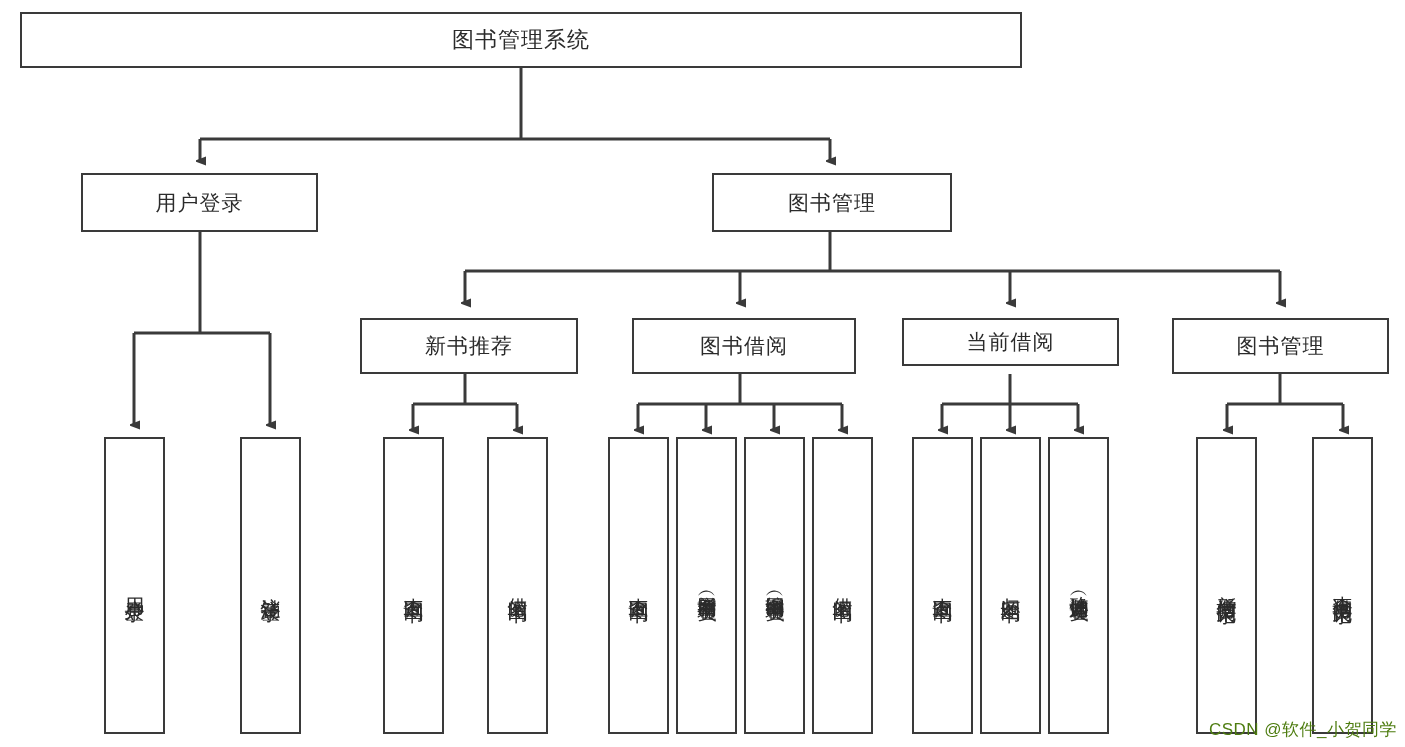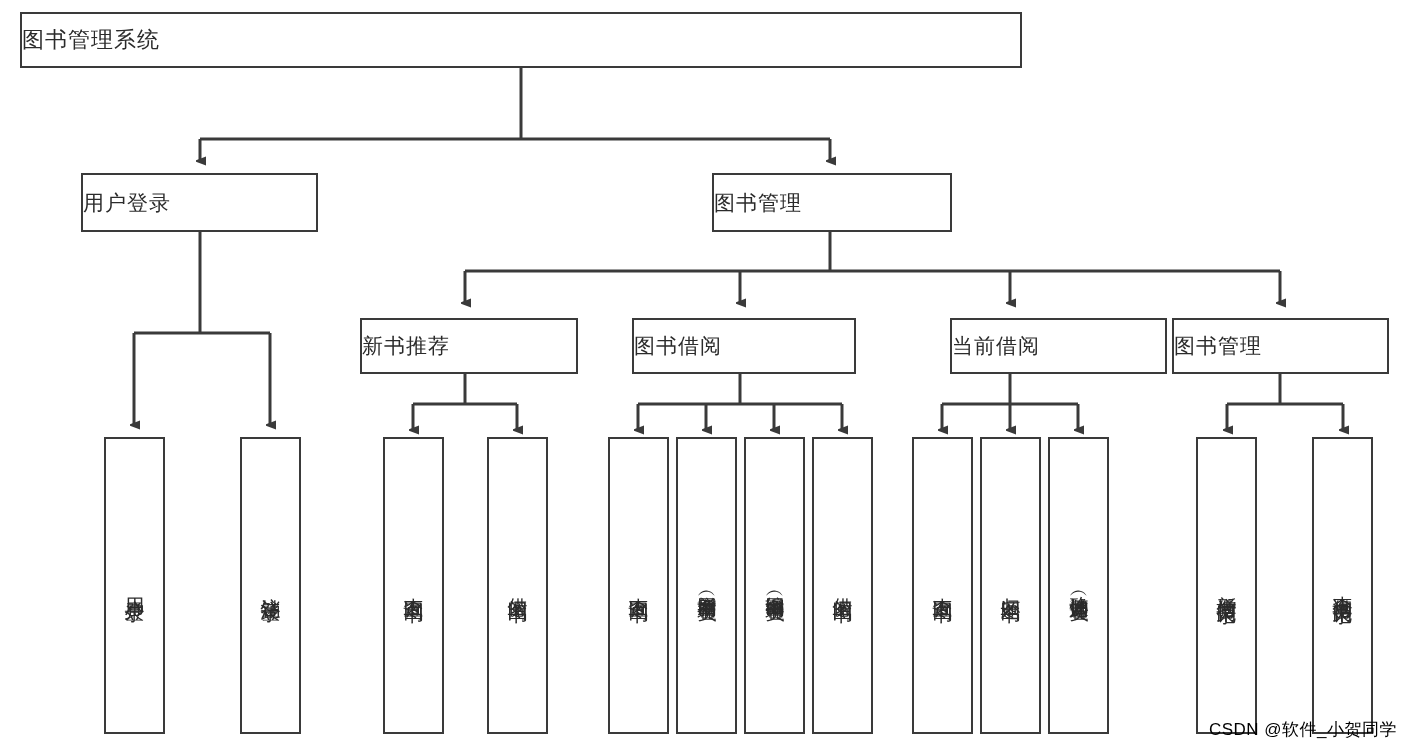--- a/index.html
+++ b/index.html
@@ -25,21 +25,21 @@
     height: 747px;
     pointer-events: none;
   }
   .node {
     position: absolute;
     box-sizing: border-box;
     border: 2.5px solid #3a3a3a;
     background: #ffffff;
     display: flex;
     align-items: center;
-    justify-content: flex-start;
+    justify-content: center;
     color: #2b2b2b;
   }
   .node.h {
     font-size: 21px;
     letter-spacing: 1px;
     line-height: 1.2;
   }
   .node.h.title {
     font-size: 22px;
   }
@@ -62,21 +62,21 @@
   .vtext.tall {
     font-size: 19px;
     line-height: 1.42;
     letter-spacing: 1px;
   }
   #watermark {
     position: absolute;
     right: 8px;
     bottom: 6px;
     font-size: 17px;
-    color: #000000;
+    color: #4d7c0f;
     letter-spacing: 0.5px;
     white-space: nowrap;
     font-family: "Liberation Sans", "DejaVu Sans", sans-serif;
   }
 </style>
 </head>
 <body>
 
 <div id="canvas">
 
@@ -143,21 +143,21 @@
   </div>
 
   <div class="node h" style="left:360px; top:318px; width:218px; height:56px;">
     <span>新书推荐</span>
   </div>
 
   <div class="node h" style="left:632px; top:318px; width:224px; height:56px;">
     <span>图书借阅</span>
   </div>
 
-  <div class="node h" style="left:902px; top:318px; width:217px; height:56px;margin-left:48px;">
+  <div class="node h" style="left:902px; top:318px; width:217px; height:48px;">
     <span>当前借阅</span>
   </div>
 
   <div class="node h" style="left:1172px; top:318px; width:217px; height:56px;">
     <span>图书管理</span>
   </div>
 
   <div class="node v" style="left:104px; top:437px; width:61px; height:297px;">
     <span class="vtext">用户登录</span>
   </div>

